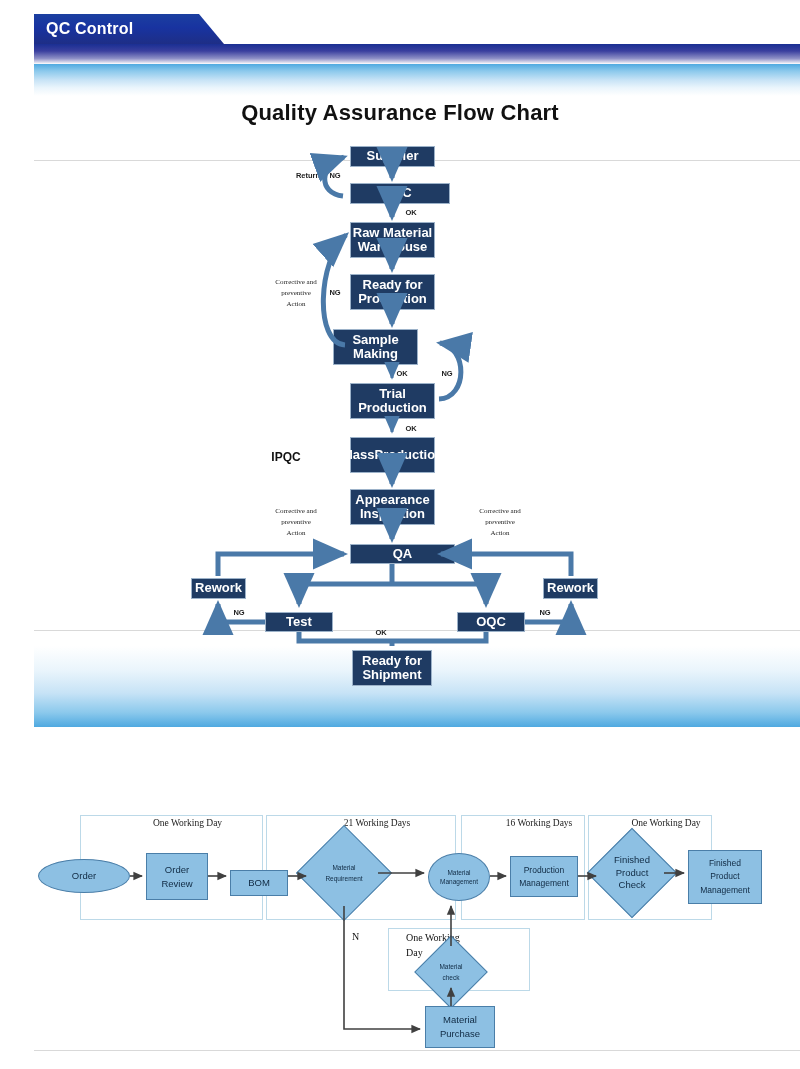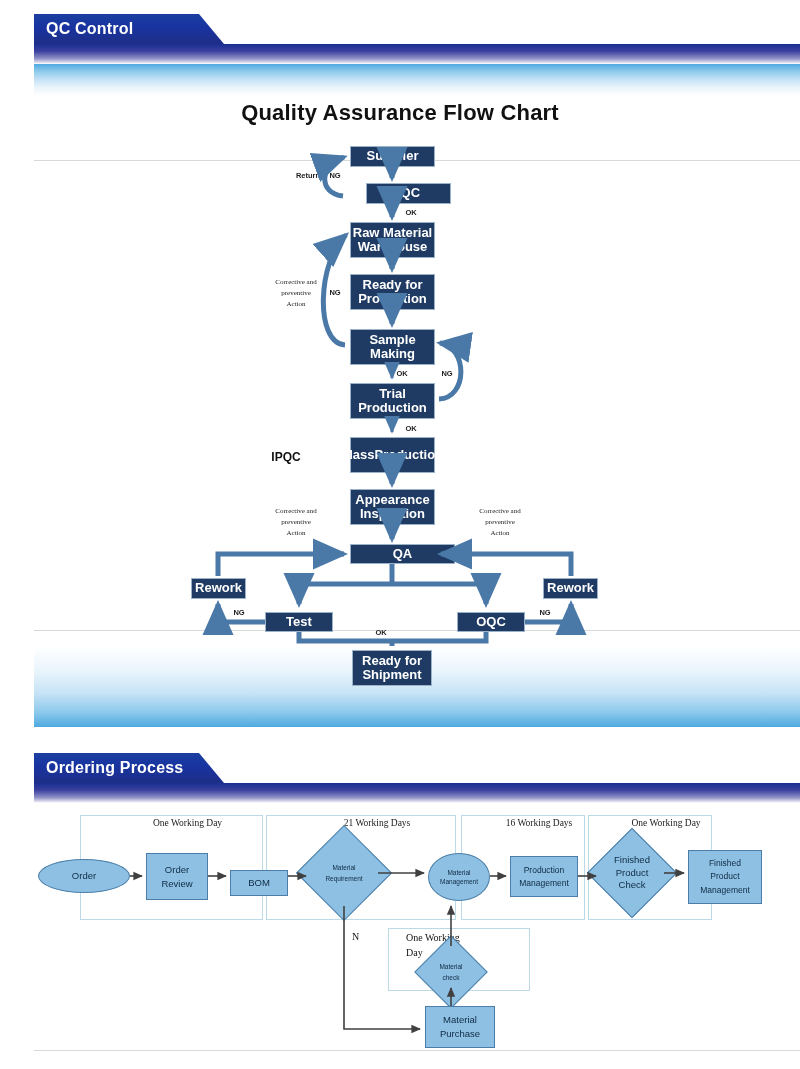--- a/index.html
+++ b/index.html
@@ -99,35 +99,35 @@
 
   <div class="hrule" style="left:34px;top:160px;width:766px"></div>
   <div class="hrule" style="left:34px;top:630px;width:766px"></div>
 
   <div class="bandfill bottom" style="top:646px;height:81px"></div>
 
   <div class="nbox" style="left:350px;top:146px;width:85px;height:21px">
     <span>Supplier</span>
   </div>
 
-  <div class="nbox" style="left:366px;top:183px;width:85px;height:21px">
+  <div class="nbox" style="left:350px;top:183px;width:100px;height:21px">
     <span>IQC</span>
   </div>
 
   <div class="nbox" style="left:350px;top:222px;width:85px;height:36px;flex-direction:column">
     <span>Raw Material</span>
     <span>Warehouse</span>
   </div>
 
   <div class="nbox" style="left:350px;top:274px;width:85px;height:36px;flex-direction:column">
     <span>Ready for</span>
     <span>Production</span>
   </div>
 
-  <div class="nbox" style="left:350px;top:329px;width:85px;height:36px;flex-direction:column">
+  <div class="nbox" style="left:333px;top:329px;width:85px;height:36px;flex-direction:column">
     <span>Sample</span>
     <span>Making</span>
   </div>
 
   <div class="nbox" style="left:350px;top:383px;width:85px;height:36px;flex-direction:column">
     <span>Trial</span>
     <span>Production</span>
   </div>
 
   <div class="nbox" style="left:350px;top:437px;width:85px;height:36px;">
@@ -231,25 +231,20 @@
   <path d="M265,622 L218,622 L218,604" stroke="#4a79a8" stroke-width="5" fill="none" marker-end="url(#ahs)"></path>
 
   <path d="M525,622 L571,622 L571,604" stroke="#4a79a8" stroke-width="5" fill="none" marker-end="url(#ahs)"></path>
 
   <path d="M299,632 L299,641 L486,641 L486,632" stroke="#4a79a8" stroke-width="5" fill="none"></path>
   <path d="M392,641 L392,646" stroke="#4a79a8" stroke-width="5" fill="none"></path>
 </svg>
 
 <div id="panel-order">
 
-  <div class="banner" style="top:0px">
-    <div class="tabshape"></div>
-    <div class="tabtext">Ordering Process</div>
-    <div class="bar"></div>
-  </div>
 
   <div class="hrule" style="left:34px;top:297px;width:766px"></div>
 
   <div class="grp" style="left:80px;top:62px;width:183px;height:105px"></div>
   <div class="grp-cap" style="left:80px;top:65px;width:183px">One Working Day</div>
 
   <div class="grp" style="left:266px;top:62px;width:190px;height:105px"></div>
   <div class="grp-cap" style="left:266px;top:65px;width:190px">21 Working Days</div>
 
   <div class="grp" style="left:461px;top:62px;width:124px;height:105px"></div>

